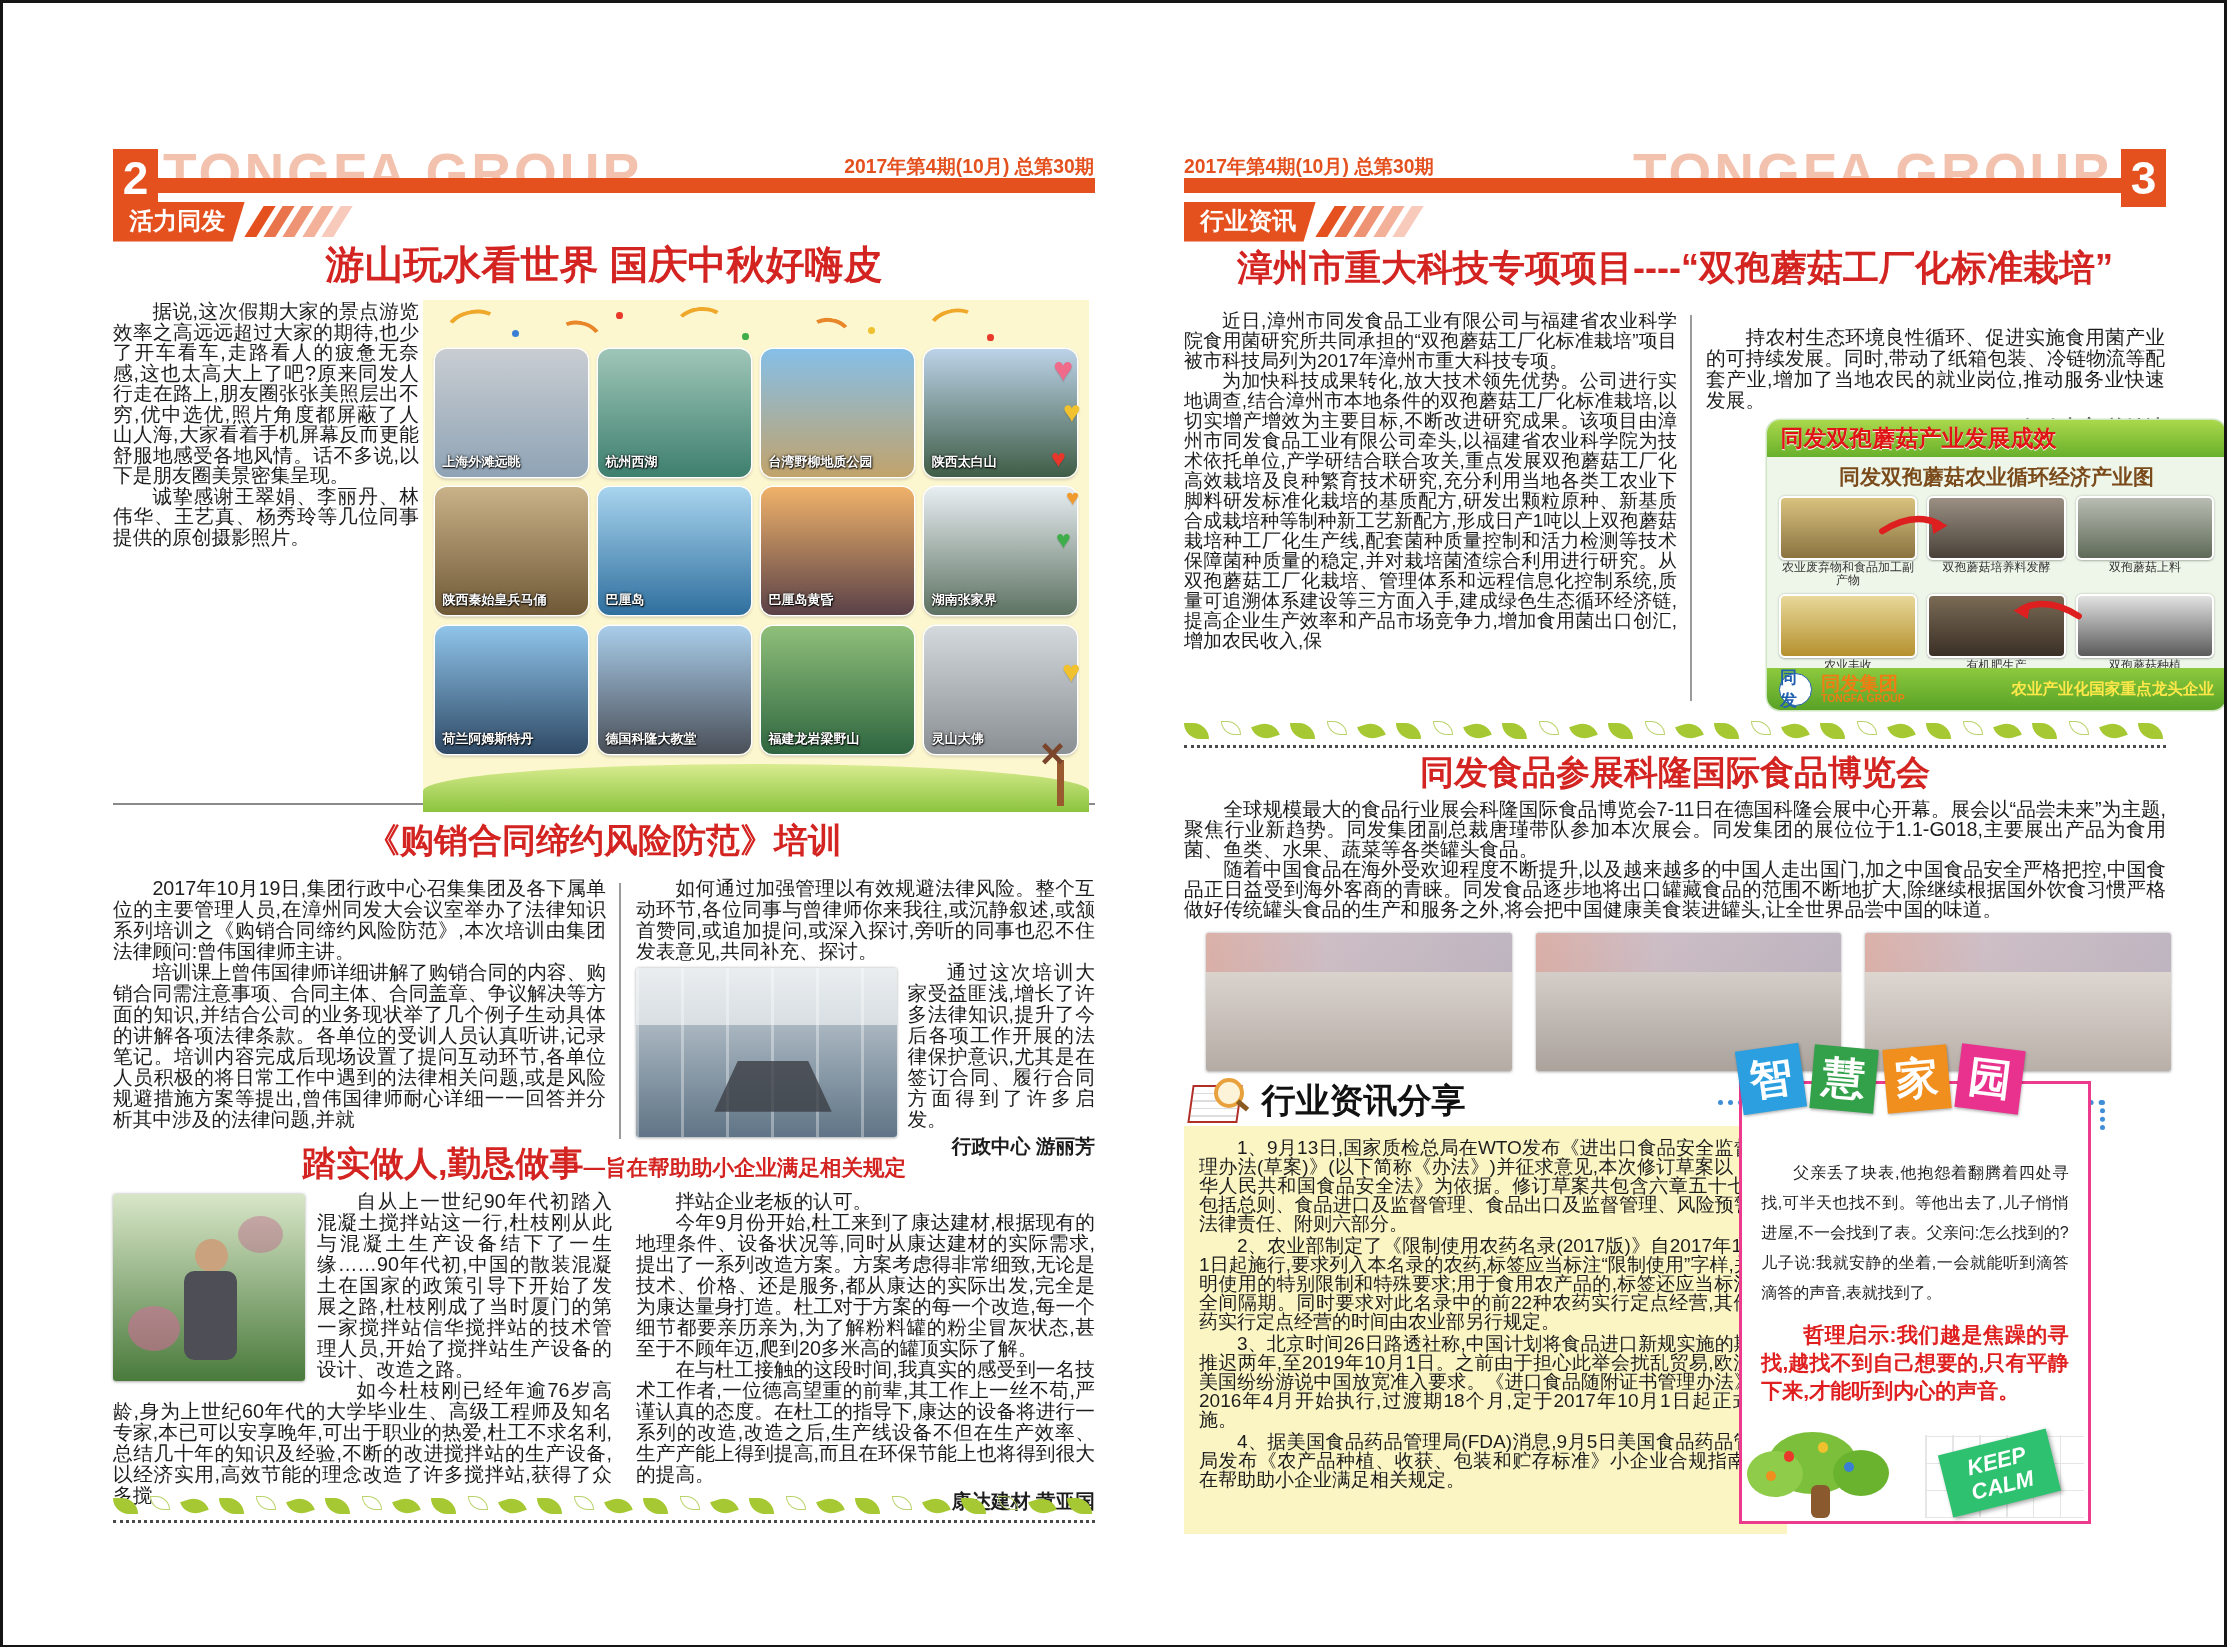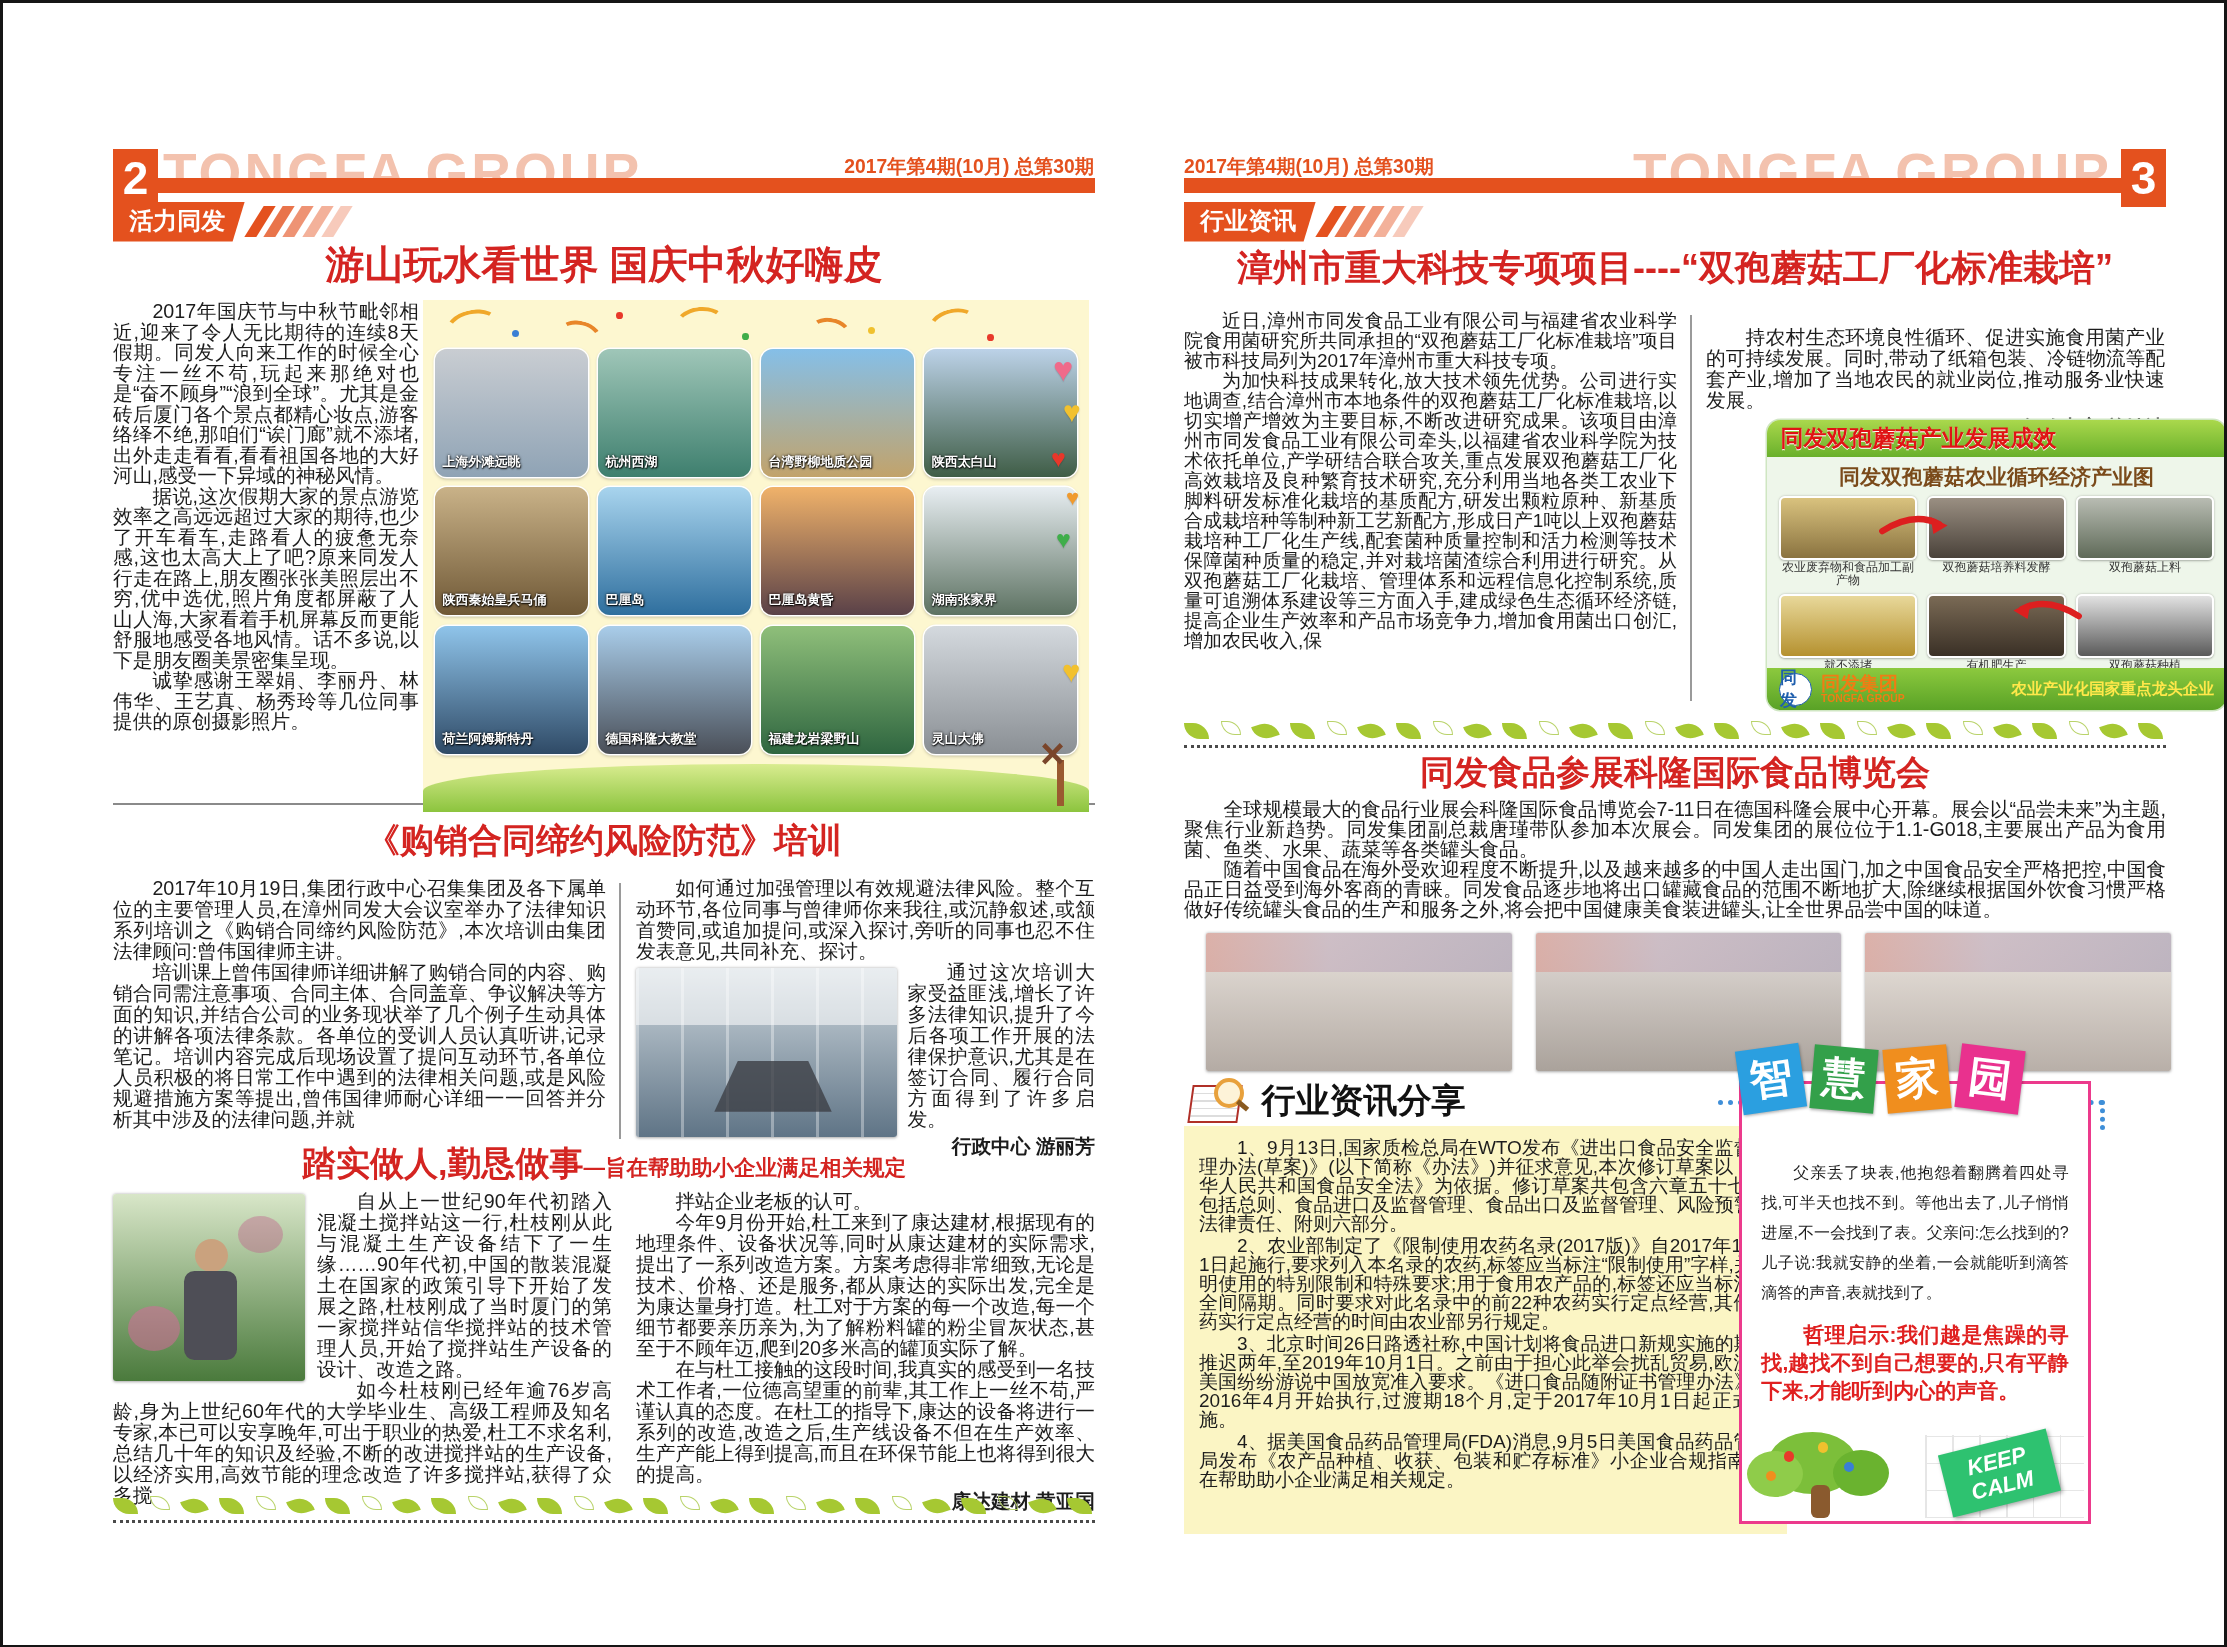--- a/index.html
+++ b/index.html
@@ -119,21 +119,20 @@
           <span></span>
           <span></span>
           <span></span>
           <span></span>
         </div>
     </div>
 
     <div class="art-title" style="left:110px;top:235px;width:982px;font-size:39px;">游山玩水看世界  国庆中秋好嗨皮</div>
 
     <div class="body-col" style="left:110px;top:298px;width:306px;line-height:20.5px;">
-        <p>2017年国庆节与中秋节毗邻相近,迎来了令人无比期待的连续8天假期。同发人向来工作的时候全心专注一丝不苟,玩起来那绝对也是“奋不顾身”“浪到全球”。尤其是金砖后厦门各个景点都精心妆点,游客络绎不绝,那咱们“诶门廊”就不添堵,出外走走看看,看看祖国各地的大好河山,感受一下异域的神秘风情。</p>
         <p>据说,这次假期大家的景点游览效率之高远远超过大家的期待,也少了开车看车,走路看人的疲惫无奈感,这也太高大上了吧?原来同发人行走在路上,朋友圈张张美照层出不穷,优中选优,照片角度都屏蔽了人山人海,大家看着手机屏幕反而更能舒服地感受各地风情。话不多说,以下是朋友圈美景密集呈现。</p>
         <p>诚挚感谢王翠娟、李丽丹、林伟华、王艺真、杨秀玲等几位同事提供的原创摄影照片。</p>
       </div>
 
     <div class="collage" style="left:420px;top:297px;width:666px;height:512px;">
       <div class="arc" style="left:22px;top:10.4px;width:48px;height:30px;transform:rotate(-12deg);"></div>
       <div class="arc" style="left:134px;top:21px;width:37px;height:24px;transform:rotate(14deg);border-top-color:#e8862a;"></div>
       <div class="arc" style="left:252px;top:7.4px;width:43px;height:27px;transform:rotate(-6deg);"></div>
       <div class="arc" style="left:386px;top:18px;width:34px;height:22px;transform:rotate(10deg);border-top-color:#e8862a;"></div>
       <div class="arc" style="left:505px;top:9px;width:42px;height:25px;transform:rotate(-14deg);"></div>
@@ -316,21 +315,21 @@
           <div>
             <div class="step-thumb" style="background: linear-gradient(rgb(154, 143, 130), rgb(74, 66, 58));"></div>
             <div class="step-cap">双孢蘑菇培养料发酵</div>
           </div>
           <div>
             <div class="step-thumb" style="background: linear-gradient(rgb(184, 188, 178), rgb(95, 106, 88));"></div>
             <div class="step-cap">双孢蘑菇上料</div>
           </div>
           <div>
             <div class="step-thumb" style="background: linear-gradient(rgb(232, 216, 154), rgb(181, 145, 47));"></div>
-            <div class="step-cap">就不添堵</div>
+            <div class="step-cap">农业丰收</div>
           </div>
           <div>
             <div class="step-thumb" style="background: linear-gradient(rgb(122, 106, 85), rgb(58, 48, 38));"></div>
             <div class="step-cap">有机肥生产</div>
           </div>
           <div>
             <div class="step-thumb" style="background: linear-gradient(rgb(226, 226, 226), rgb(90, 90, 90));"></div>
             <div class="step-cap">双孢蘑菇种植</div>
           </div>
         </div>

